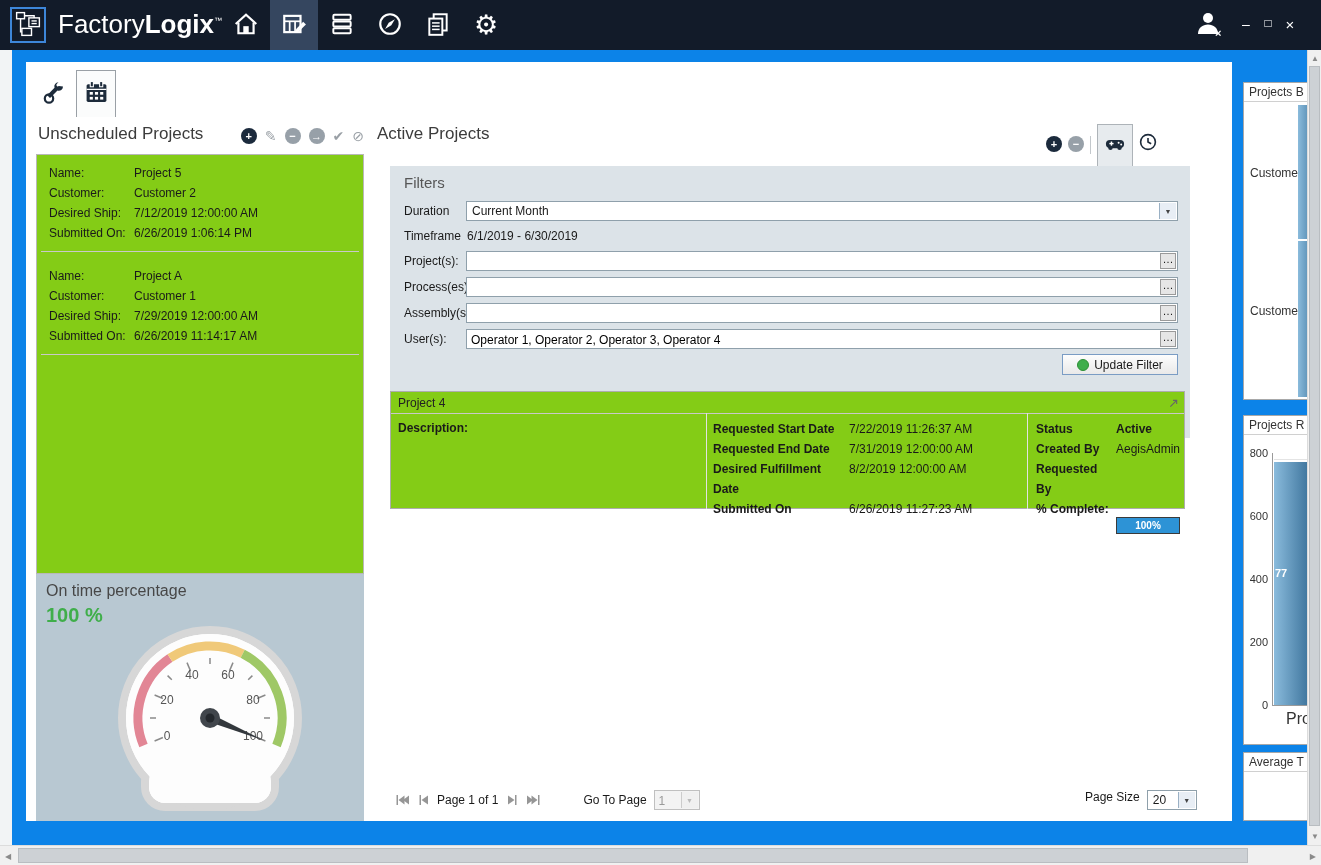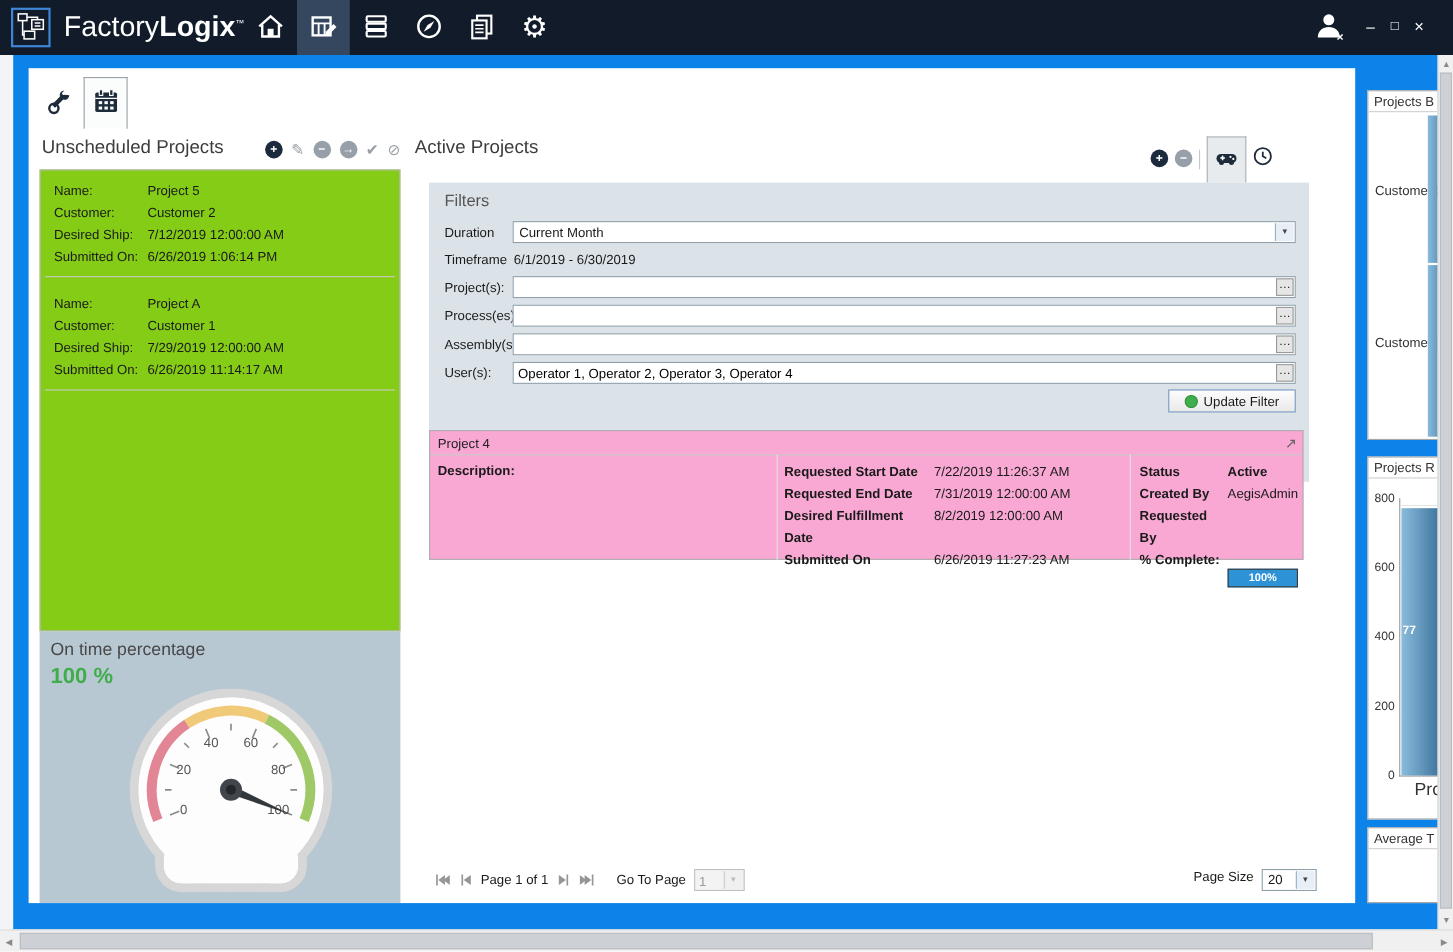--- a/index.html
+++ b/index.html
@@ -65,21 +65,21 @@
   .f-input{position:absolute;left:2px;top:1px;width:680px;height:16px;border:none;outline:none;
            font-family:"Liberation Sans",sans-serif;font-size:12px;background:transparent}
   .upd-btn{position:absolute;left:672px;top:188px;width:116px;height:21px;border:1px solid #7a9cc4;
            background:linear-gradient(#fdfdfd,#e9e9e9);display:flex;align-items:center;justify-content:center;
            gap:5px;font-size:12px;cursor:pointer;box-sizing:border-box}
   .g-ic{width:12px;height:12px;border-radius:50%;background:#3fae4c;border:1px solid #2d8f36;box-sizing:border-box;
         display:inline-flex;align-items:center;justify-content:center;color:#fff;font-size:7px}
 
   
   .card{position:absolute;left:364px;top:329px;width:795px;height:118px;border:1px solid #adadad;
-        background:#f9a8d4;box-sizing:border-box}
+        background:#84cc16;box-sizing:border-box}
   .card-head{position:relative;height:21px;border-bottom:1px solid #c9c9c9}
   .card-title{position:absolute;left:7px;top:4px;font-size:12px;color:#222}
   .c-row{display:flex;font-size:12px;line-height:20px}
   .c-lab{font-weight:bold;flex:none}
   .bar-wrap{width:62px;height:15px;border:1px solid #3a3a3a;background:#2d93d6;margin-top:18px;
             display:flex;align-items:center;justify-content:center}
   .bar-txt{color:#fff;font-size:10px;font-weight:bold}
 
   
   .pagebtn{width:14px;height:14px;display:inline-flex;align-items:center;justify-content:center;cursor:pointer}
@@ -449,21 +449,21 @@
             <rect x="9" y="1" width="1.5" height="10"></rect>
           </svg>
       </span>
       <span class="pagebtn">
         <svg viewBox="0 0 13 12" width="13" height="12" fill="#969696">
             <polygon points="0,1.5 0,10.5 6,6"></polygon>
             <polygon points="4.5,1.5 4.5,10.5 10.5,6"></polygon>
             <rect x="11" y="1" width="1.5" height="10"></rect>
           </svg>
       </span>
-      <span style="margin-left:13px">Go To Page</span>
+      <span style="margin-left:36px">Go To Page</span>
       <span class="field" style="position:relative;display:inline-block;width:46px;height:20px;background:#f3f3f3;border-color:#c0c0c0">
         <input class="f-input" style="width: 24px; color: rgb(154, 154, 154); background: transparent;" value="1">
         <span class="cmb disabled">▼</span>
       </span>
     </div>
     <div class="pager-right">
       <span>Page Size</span>
       <span class="combo" style="position:relative;display:inline-block;width:50px;height:20px">
         <span class="txt">20</span>
         <span class="cmb">▼</span>

